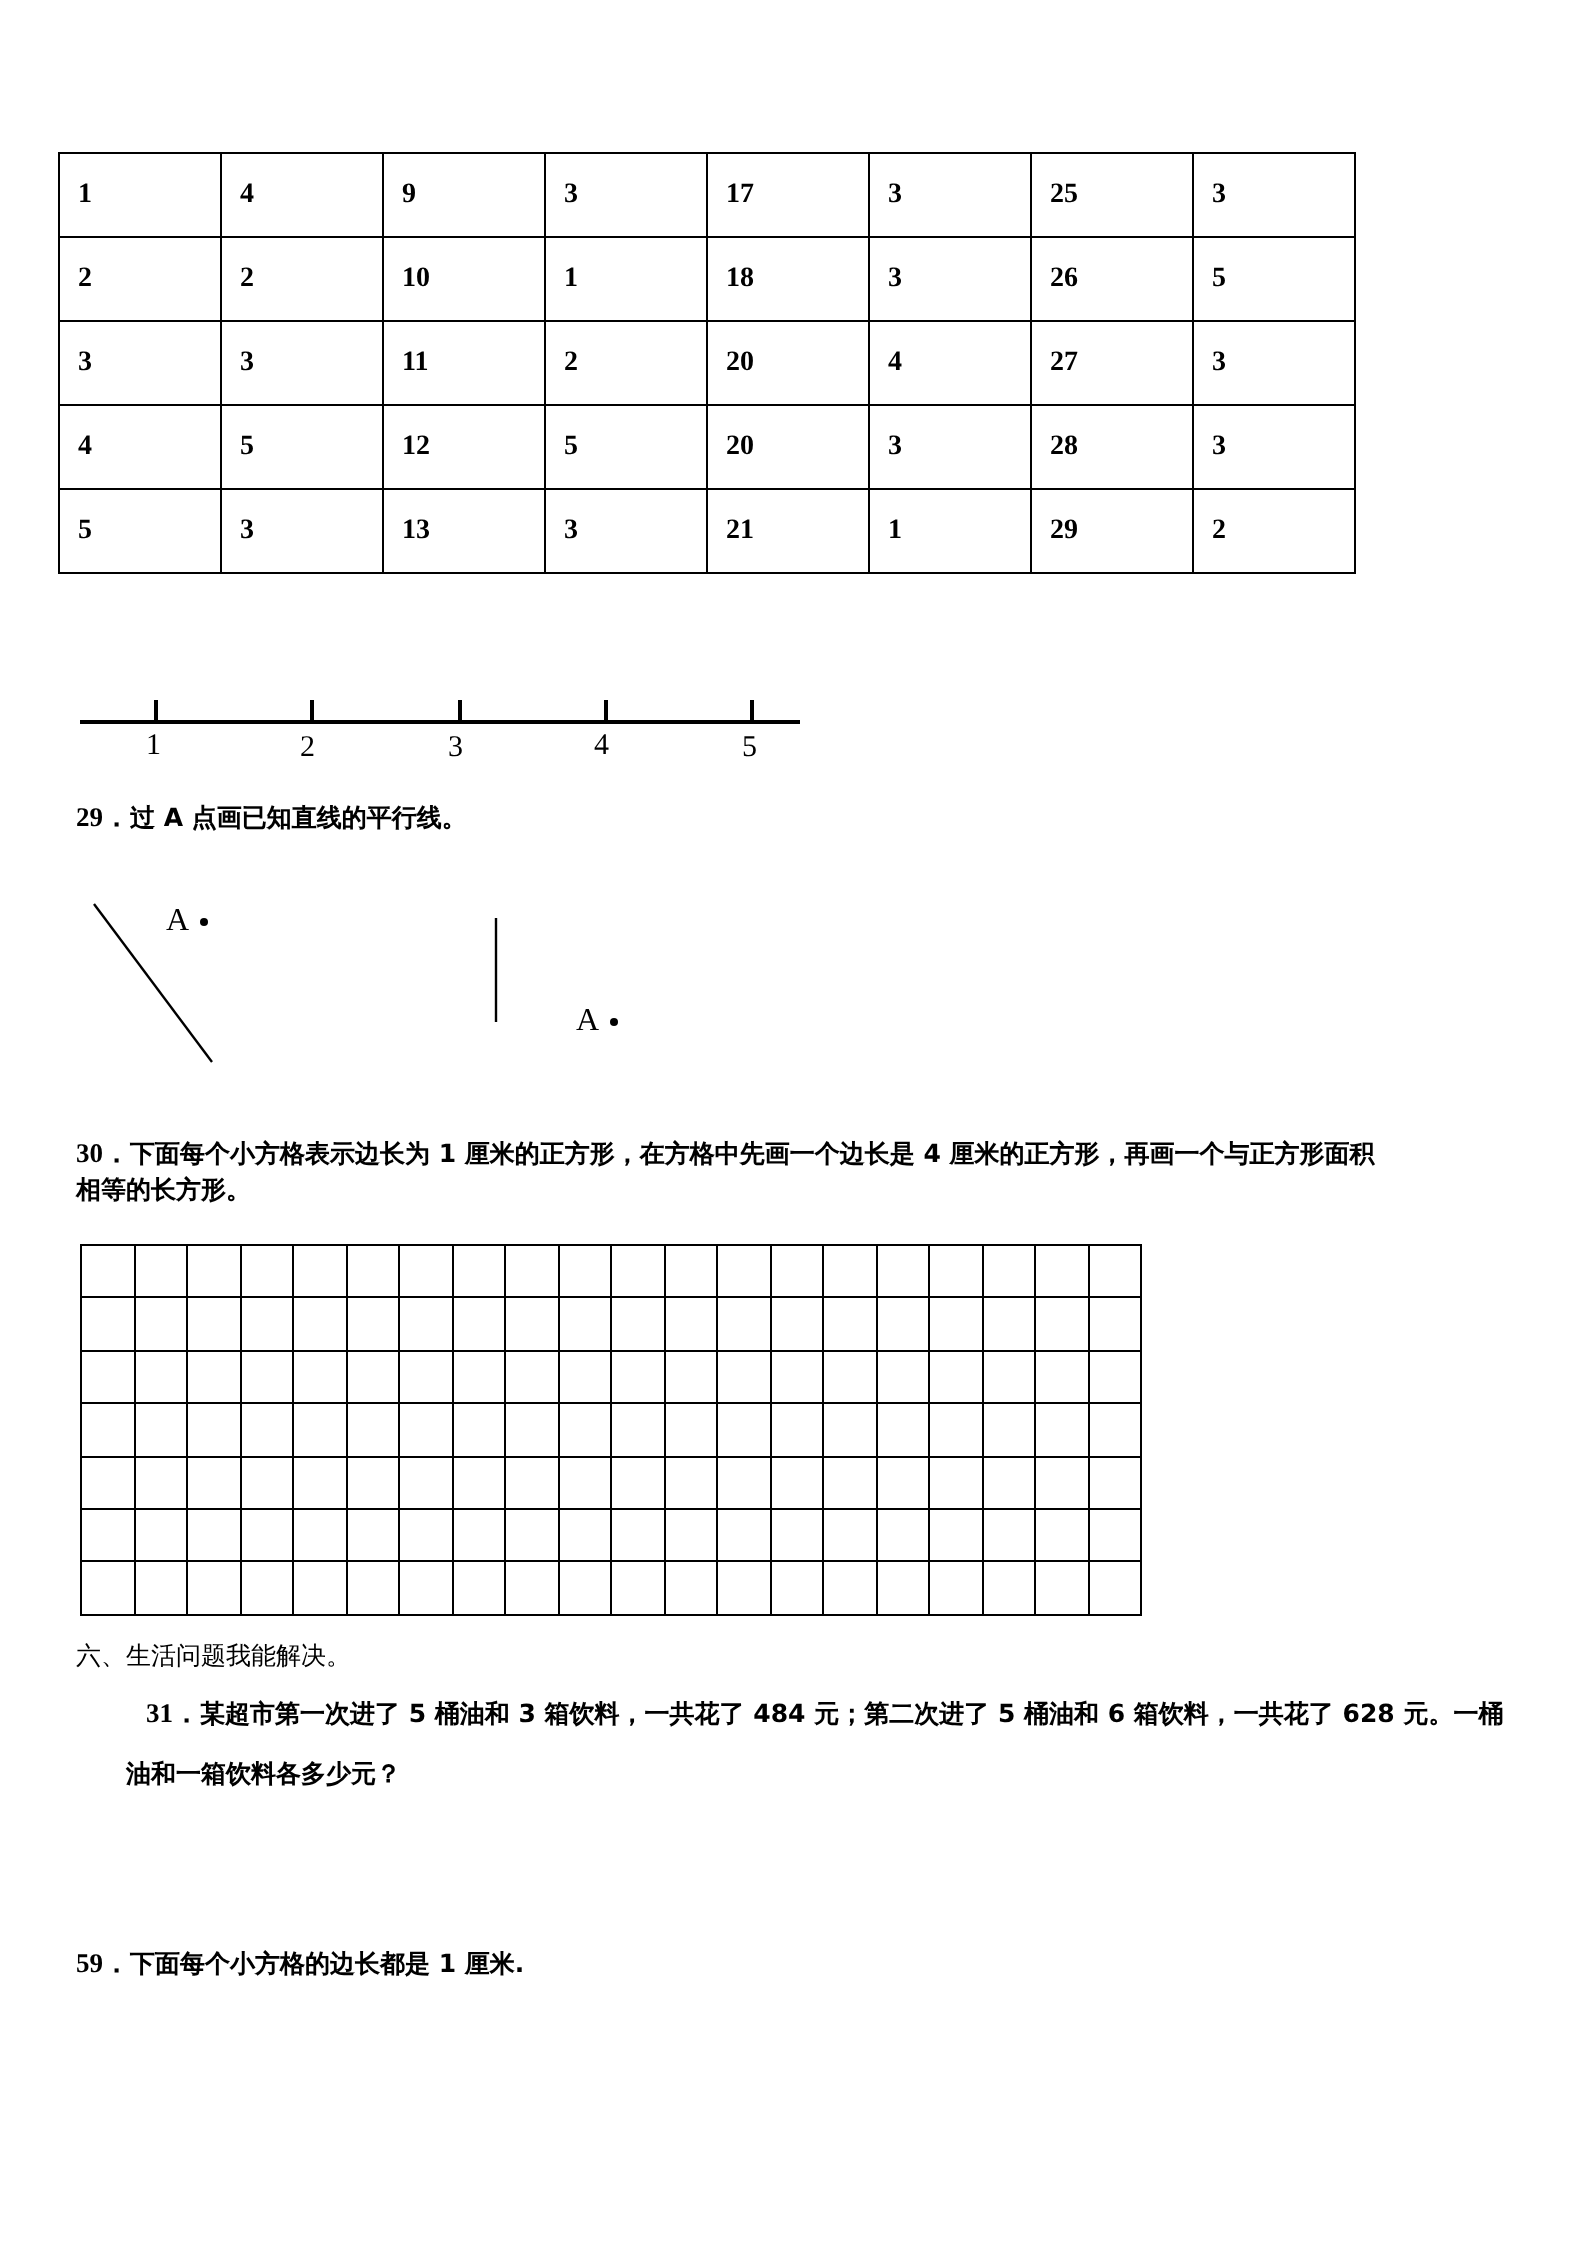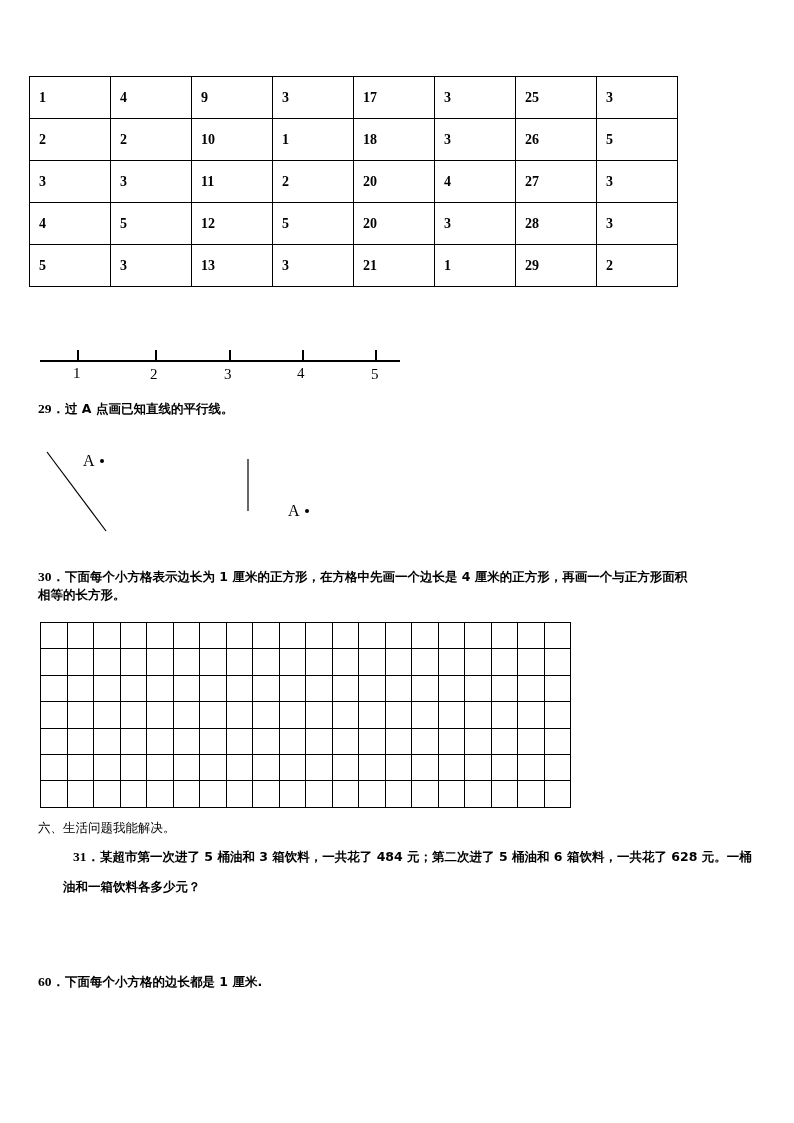--- a/index.html
+++ b/index.html
@@ -257,14 +257,14 @@
   </div>
 
 <div class="abs q" style="left:38px; top:820px; font-weight:normal;">六、生活问题我能解决。</div>
 
 <div class="abs q" style="left:38px; top:848px;margin-left:35px;">
   <span class="n">31．</span><span>某超市第一次进了 5 桶油和 3 箱饮料，一共花了 484 元；第二次进了 5 桶油和 6 箱饮料，一共花了 628 元。一桶</span>
 </div>
 <div class="abs q" style="left:38px; top:879px;margin-left:25px;">油和一箱饮料各多少元？</div>
 
 <div class="abs q" style="left:38px; top:973px;">
-  <span class="n">60．</span><span>下面每个小方格的边长都是 1 厘米.</span>
+  <span class="n">59．</span><span>下面每个小方格的边长都是 1 厘米.</span>
 </div>
 
 </body></html>

